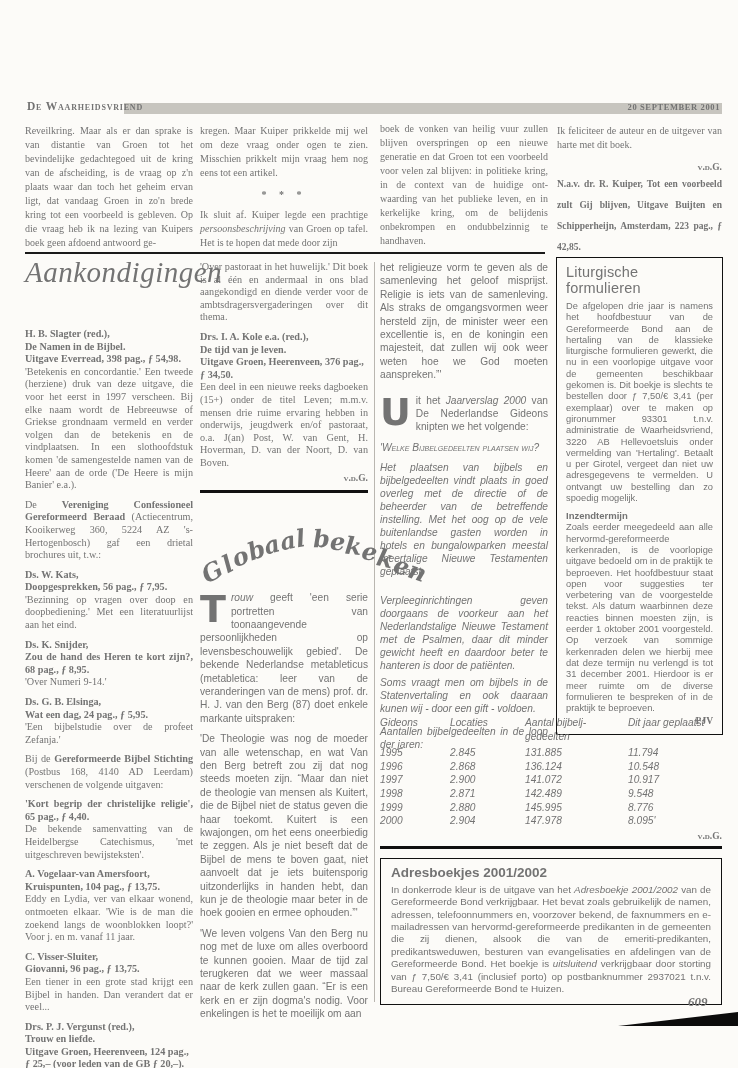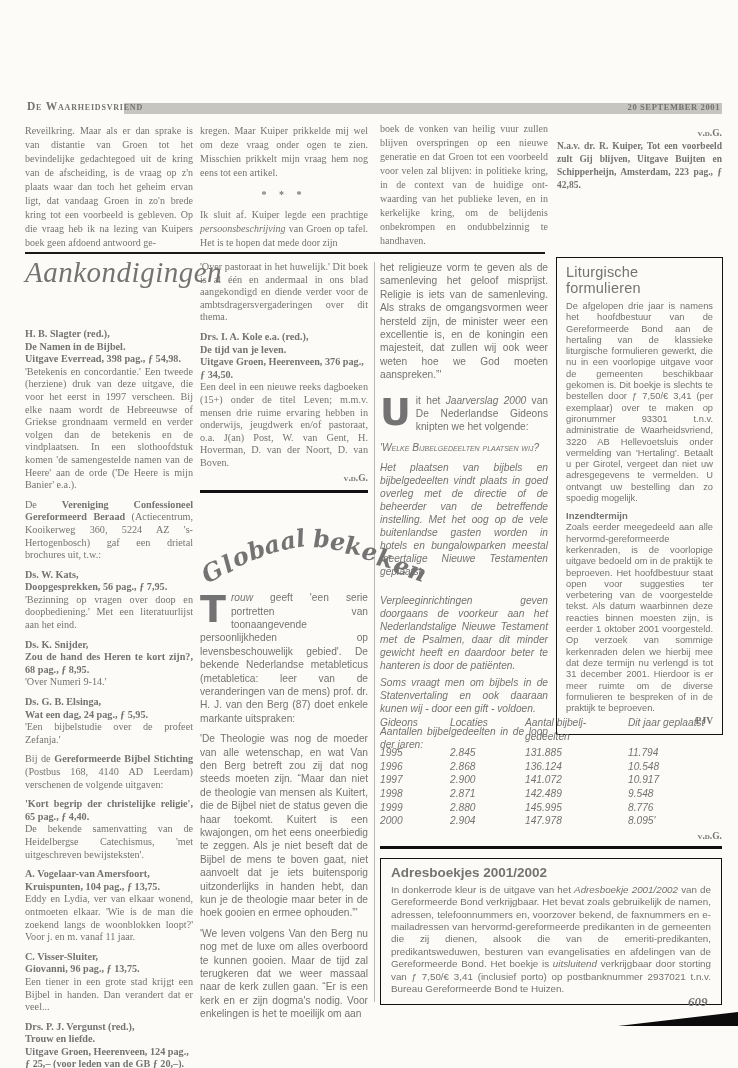--- a/index.html
+++ b/index.html
@@ -13,21 +13,21 @@
   .issuedate{position:absolute;right:18px;top:102px;font-size:8.5px;font-weight:bold;letter-spacing:0.6px;}
   
   .serifcol{font-size:10px;line-height:14px;text-align:justify;}
   .serifcol p{margin:0 0 8px 0;}
   .ann{font-size:10.2px;line-height:12.6px;text-align:justify;}
   .ann p{margin:0;}
   .entry{margin-top:7px;}
   .bh{font-weight:bold;}
   .stars{text-align:center;letter-spacing:5px;font-weight:bold;margin:2px 0 6px 0;}
   .sig{text-align:right;font-variant:small-caps;font-weight:bold;font-size:9.5px;margin-top:2px;}
-  .boldref{font-weight:bold;font-size:9.5px;line-height:13px;text-align:justify;margin-top:10px;}
+  .boldref{font-weight:bold;font-size:9.5px;line-height:21px;text-align:justify;margin-top:10px;}
   .mainrule{position:absolute;left:25px;top:252px;width:520px;height:2px;background:#1a1a1a;}
   .vdivider{position:absolute;left:374px;top:262px;width:1px;height:740px;background:#b9b6b0;}
   .annheading{position:absolute;left:25px;top:256px;font-style:italic;font-size:29px;
               letter-spacing:0.5px;font-family:"Liberation Serif",serif;}
   
   .rule2{height:3px;background:#111;margin:6px 0 6px 0;}
   .arcwrap{height:92px;position:relative;margin-top:2px;}
   .arctext{position:absolute;left:2px;top:58px;font-family:"DejaVu Serif",serif;
            font-style:italic;font-weight:bold;font-size:24px;white-space:nowrap;}
   .sanscol{font-family:"Liberation Sans",sans-serif;font-size:10.2px;line-height:13.4px;text-align:justify;}
@@ -81,20 +81,21 @@
     <p>kregen. Maar Kuiper prikkelde mij wel om deze vraag onder ogen te zien. Misschien prikkelt mijn vraag hem nog eens tot een artikel.</p>
     <div class="stars">* * *</div>
     <p><span>Ik sluit af. Kuiper legde een prachtige </span><span class="ital">persoonsbeschrijving</span><span> van Groen op tafel. Het is te hopen dat mede door zijn</span></p>
   </div>
 
   <div class="abs serifcol" style="left:380px;top:122px;width:168px;">
     <p>boek de vonken van heilig vuur zullen blijven overspringen op een nieuwe generatie en dat Groen tot een voorbeeld voor velen zal blijven: in politieke kring, in de context van de huidige ont-waarding van het publieke leven, en in kerkelijke kring, om de belijdenis onbekrompen en ondubbelzinnig te handhaven.</p>
   </div>
 
   <div class="abs serifcol" style="left:557px;top:124px;width:165px;">
+    <p>Ik feliciteer de auteur en de uitgever van harte met dit boek.</p>
     <div class="sig">v.d.G.</div>
     <p class="boldref">N.a.v. dr. R. Kuiper, Tot een voorbeeld zult Gij blijven, Uitgave Buijten en Schipperheijn, Amsterdam, 223 pag., ƒ 42,85.</p>
   </div>
 
   <div class="mainrule"></div>
   <div class="vdivider"></div>
 
   <div class="annheading">Aankondigingen</div>
 
   <div class="abs ann" style="left:25px;top:328px;width:168px;">

